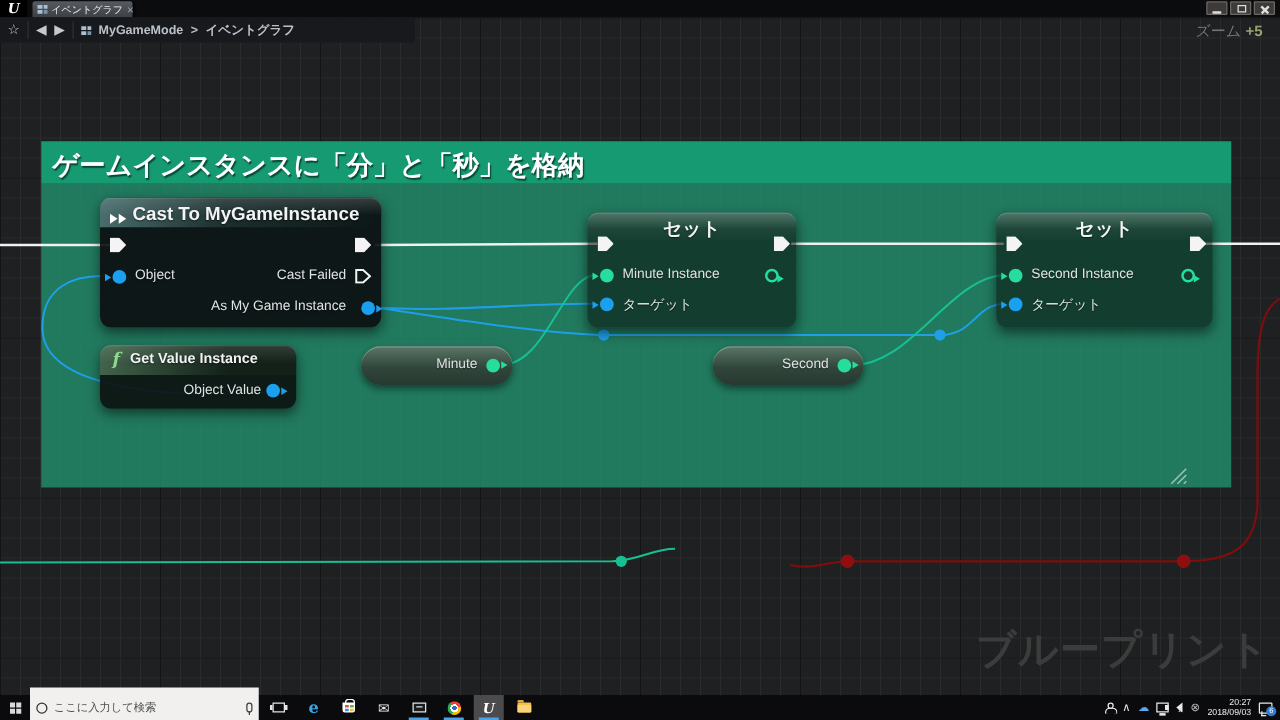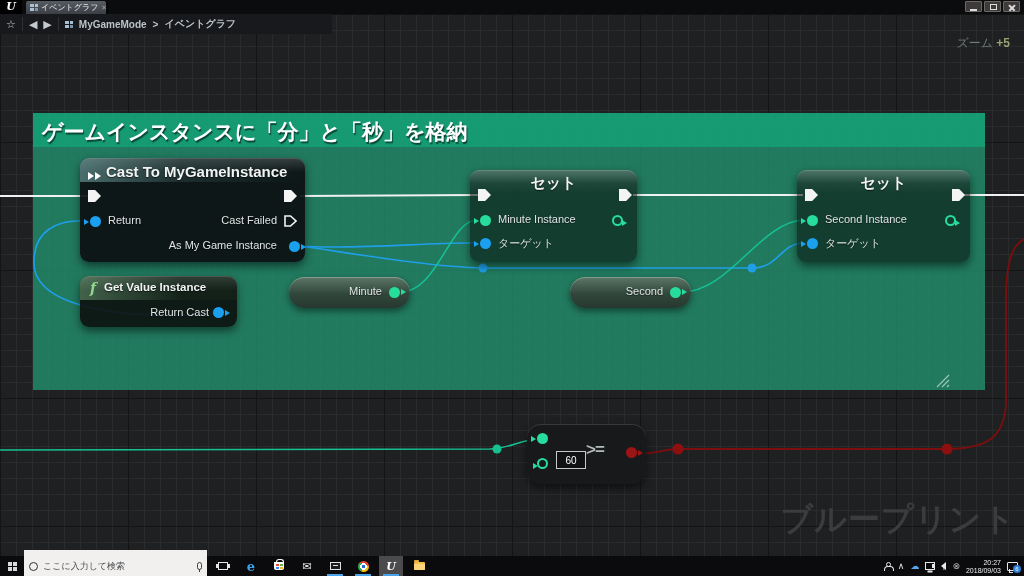--- a/index.html
+++ b/index.html
@@ -35,21 +35,21 @@
 
   
   #graph { position:absolute; left:0; top:14px; width:1024px; height:542px;
            background-color:#1f2021;
            background-image:
              linear-gradient(#141415 1px, transparent 1px),
              linear-gradient(90deg,#141415 1px, transparent 1px),
              linear-gradient(#2a2b2c 1px, transparent 1px),
              linear-gradient(90deg,#2a2b2c 1px, transparent 1px);
            background-size:128px 128px,128px 128px,16px 16px,16px 16px; }
-  #zoom-indicator { position:absolute; right:14px; top:21px; font-size:12px; color:#6f7a76; }
+  #zoom-indicator { position:absolute; right:14px; top:3px; font-size:12px; color:#6f7a76; }
   #zoom-indicator .zv { color:#98a272; font-weight:bold; }
   #watermark { position:absolute; right:8px; top:484px; font-size:32px; font-weight:bold;
                color:#3b3c3c; letter-spacing:1px; }
 
   
   #comment-body { position:absolute; left:33px; top:133px; width:952px; height:243px;
                   background:rgba(34,142,107,.82); }
   #comment-header { position:absolute; left:33px; top:99px; width:952px; height:34px;
                     background:rgba(21,161,119,.95);
                     color:#fff; font-size:21px; font-weight:bold;
@@ -250,35 +250,35 @@
   </svg>
 
   <div class="node" id="node-cast">
     <div class="node-header">
       <span class="cast-arrows" style="position:absolute;left:8px;top:8px;"><i></i><i></i></span>
       <span class="node-title" style="position:absolute;left:26px;top:5px;">Cast To MyGameInstance</span>
     </div>
     <span class="execpin" style="left:8px;top:32px;"></span>
     <span class="execpin" style="left:204px;top:32px;"></span>
     <span class="pinc pin-blue tail-l" style="left:10px;top:58px;"></span>
-    <span class="pin-label" style="left:28px;top:56px;">Return</span>
+    <span class="pin-label" style="left:28px;top:56px;">Object</span>
     <span class="pin-label" style="right:28px;top:56px;">Cast Failed</span>
     <svg width="13" height="12" style="position:absolute;left:204px;top:57px;">
       <path d="M1,1 H6.5 L12,6 L6.5,11 H1 Z" fill="none" stroke="#f4f4f4" stroke-width="1.6"></path>
     </svg>
     <span class="pin-label" style="right:28px;top:81px;">As My Game Instance</span>
     <span class="pinc pin-blue tail-r" style="left:209px;top:83px;"></span>
   </div>
 
   <div class="node" id="node-gg">
     <div class="node-header">
       <span class="f-ico" style="position:absolute;left:10px;top:1px;">f</span>
       <span class="node-title" style="position:absolute;left:24px;top:5px;font-size:11.5px;">Get Value Instance</span>
     </div>
-    <span class="pin-label" style="right:28px;top:30px;">Return Cast</span>
+    <span class="pin-label" style="right:28px;top:30px;">Object Value</span>
     <span class="pinc pin-blue tail-r" style="left:133px;top:31px;"></span>
   </div>
 
   <div class="pill" style="left:289px;top:263px;">
     <span class="pin-label">Minute</span>
     <span class="pinc pin-green tail-r" style="right:10px;top:9.5px;"></span>
   </div>
 
   <div class="pill" style="left:570px;top:263px;">
     <span class="pin-label">Second</span>
@@ -302,27 +302,20 @@
     <span class="node-title">セット</span>
     <span class="execpin" style="left:8px;top:19px;"></span>
     <span class="execpin" style="right:5px;top:19px;"></span>
     <span class="pinc pin-green tail-l" style="left:10px;top:45px;"></span>
     <span class="pin-label" style="left:28px;top:43px;">Second Instance</span>
     <span class="pinc pin-green hollow tail-r" style="right:14px;top:45px;"></span>
     <span class="pinc pin-blue tail-l" style="left:10px;top:68px;"></span>
     <span class="pin-label" style="left:28px;top:66px;">ターゲット</span>
   </div>
 
-  <div class="node" id="node-compare">
-    <span class="pinc pin-green tail-l" style="left:10px;top:9px;"></span>
-    <span class="pinc pin-green hollow tail-l" style="left:10px;top:34px;"></span>
-    <input id="compare-input" value="60" style="">
-    <span id="compare-op">&gt;=</span>
-    <span class="pinc pin-red tail-r" style="right:9px;top:23px;"></span>
-  </div>
 
   <div id="zoom-indicator">
     <span>ズーム</span>
     <span class="zv">+5</span>
   </div>
   <div id="watermark">ブループリント</div>
 </div>
 
 <div id="navbar">
   <span class="nav-ico">☆</span>

